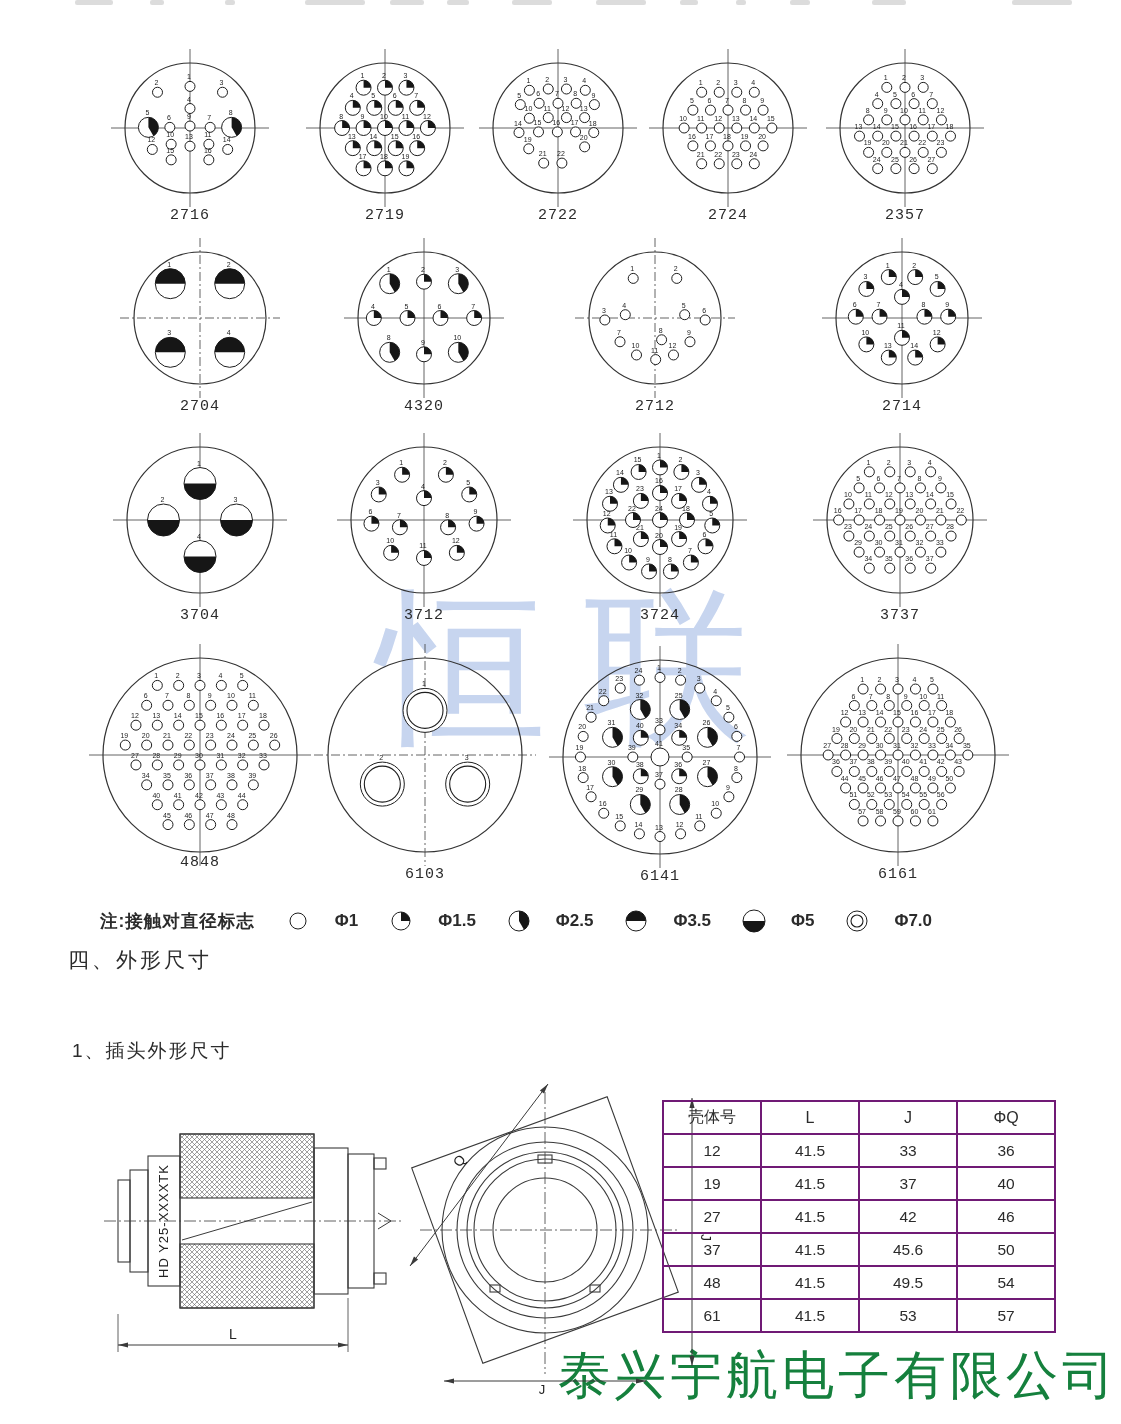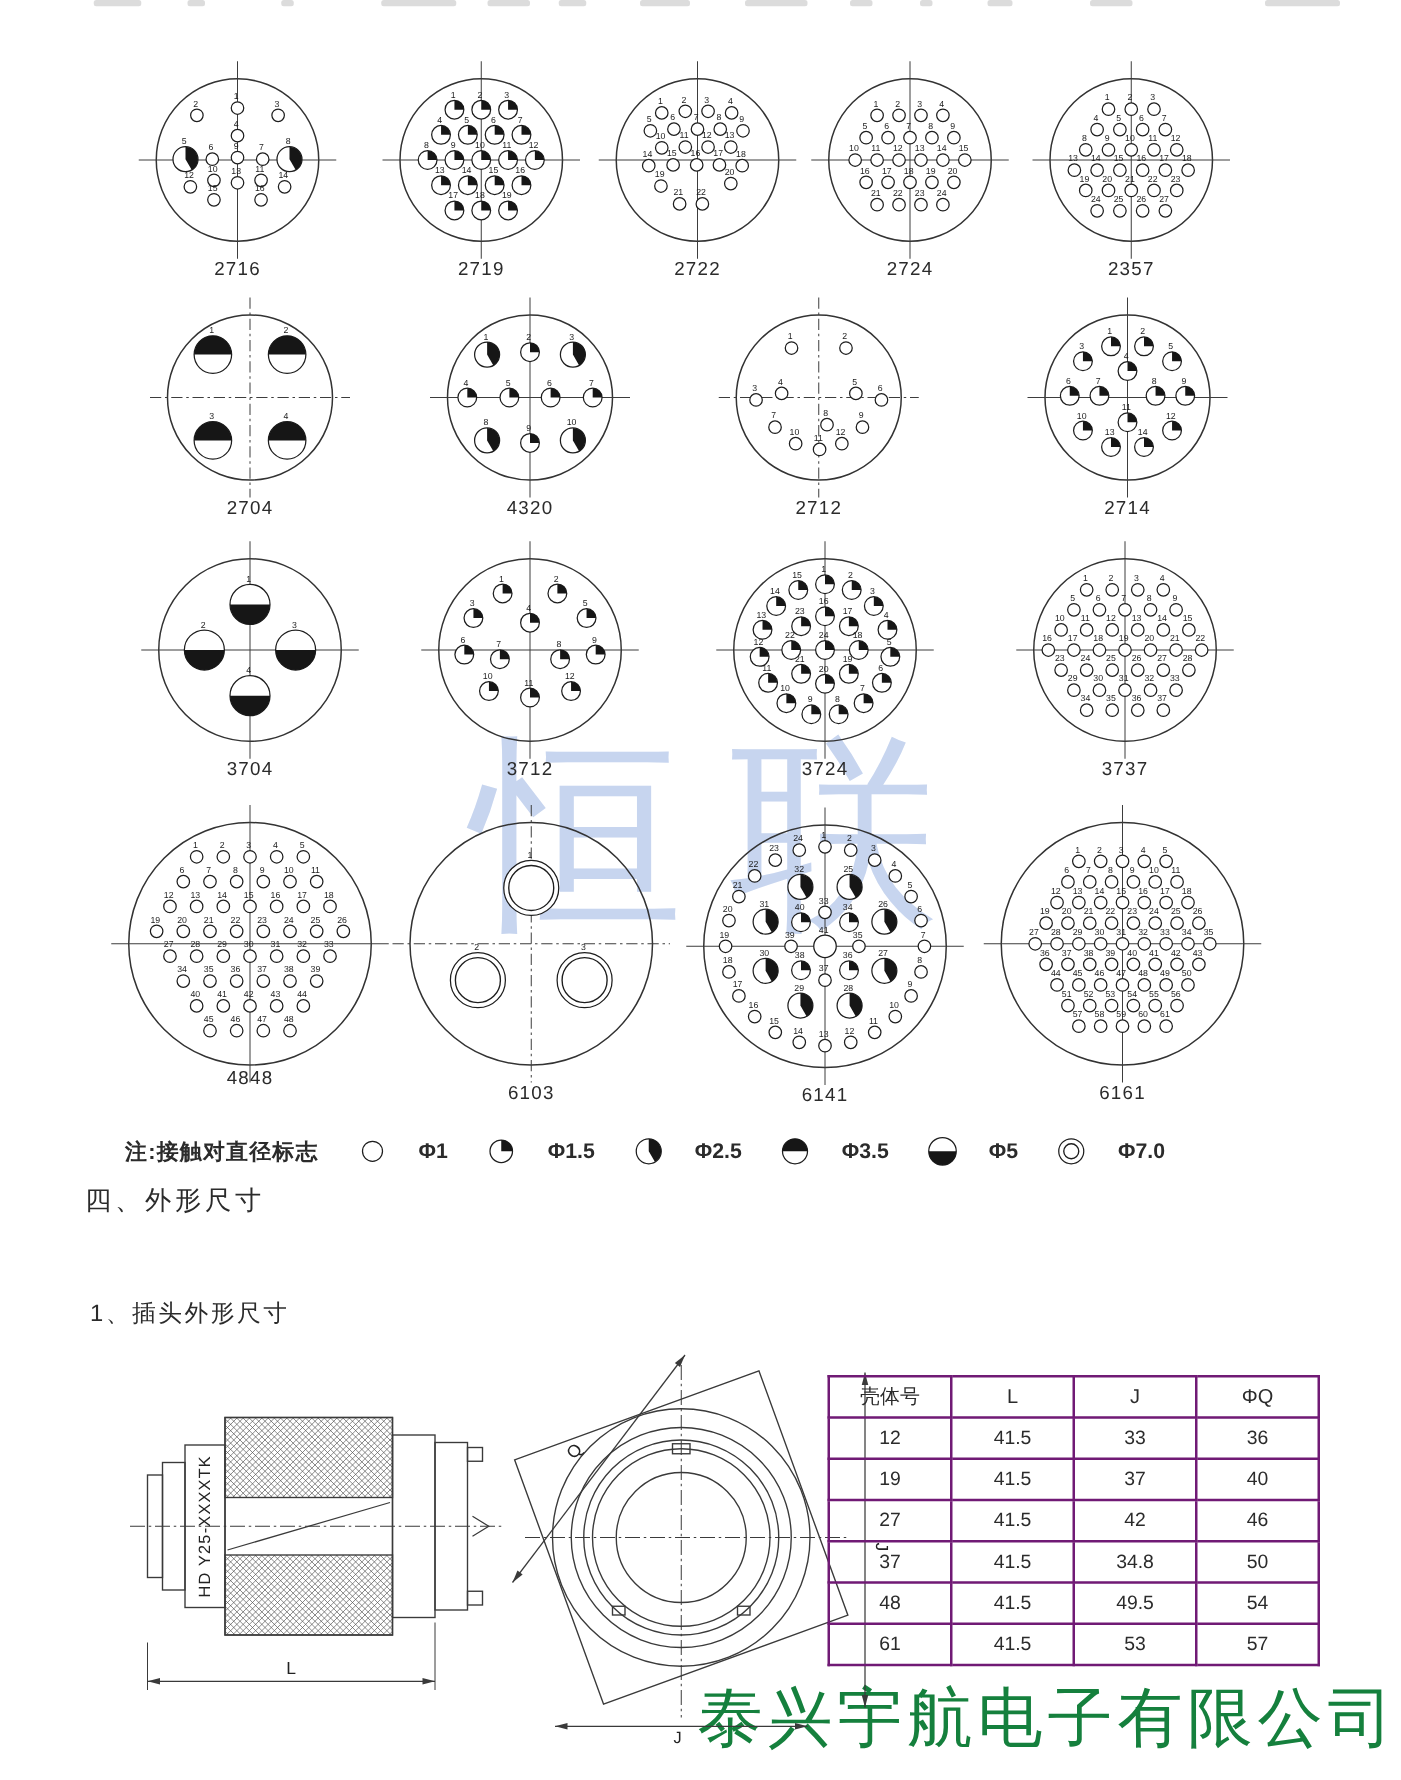--- a/index.html
+++ b/index.html
@@ -15,21 +15,21 @@
     position:absolute;left:378px;top:583px;z-index:0;line-height:1;
     font-size:168px;font-weight:normal;letter-spacing:38px;white-space:nowrap;
   }
   .wm-bottom{
     position:absolute;left:558px;top:1350px;z-index:0;line-height:1;
     font-size:52px;letter-spacing:4px;white-space:nowrap;
     font-family:"Liberation Serif", serif;
   }
   #connectors{position:absolute;left:0;top:0;z-index:1;}
   .conn{position:absolute;}
-  .conn-label{position:absolute;width:100%;text-align:center;font-size:15px;letter-spacing:1px;color:#2b2b2b;}
+  .conn-label{position:absolute;width:100%;text-align:center;font-size:15px;letter-spacing:1px;color:#2b2b2b;font-family:Liberation Mono, monospace;}
   .legend{position:absolute;left:100px;top:908px;z-index:1;display:flex;align-items:center;gap:30px;}
   .legend-note{font-weight:bold;font-size:17.5px;letter-spacing:1px;}
   .legend-item{display:flex;align-items:center;gap:24px;font-weight:bold;font-size:17px;}
   .legend-item .sym{display:inline-block;width:26px;height:26px;}
   .h1{position:absolute;left:68px;top:946px;z-index:1;font-size:21px;letter-spacing:3px;}
   .h2{position:absolute;left:72px;top:1038px;z-index:1;font-size:19px;letter-spacing:2px;}
   .dim-table{
     position:absolute;left:662px;top:1100px;z-index:1;width:394px;
     border-collapse:collapse;table-layout:fixed;
   }
@@ -1287,21 +1287,21 @@
     </tr>
     <tr>
       <td>27</td>
       <td>41.5</td>
       <td>42</td>
       <td>46</td>
     </tr>
     <tr>
       <td>37</td>
       <td>41.5</td>
-      <td>34.8</td>
+      <td>45.6</td>
       <td>50</td>
     </tr>
     <tr>
       <td>48</td>
       <td>41.5</td>
       <td>49.5</td>
       <td>54</td>
     </tr>
     <tr>
       <td>61</td>

